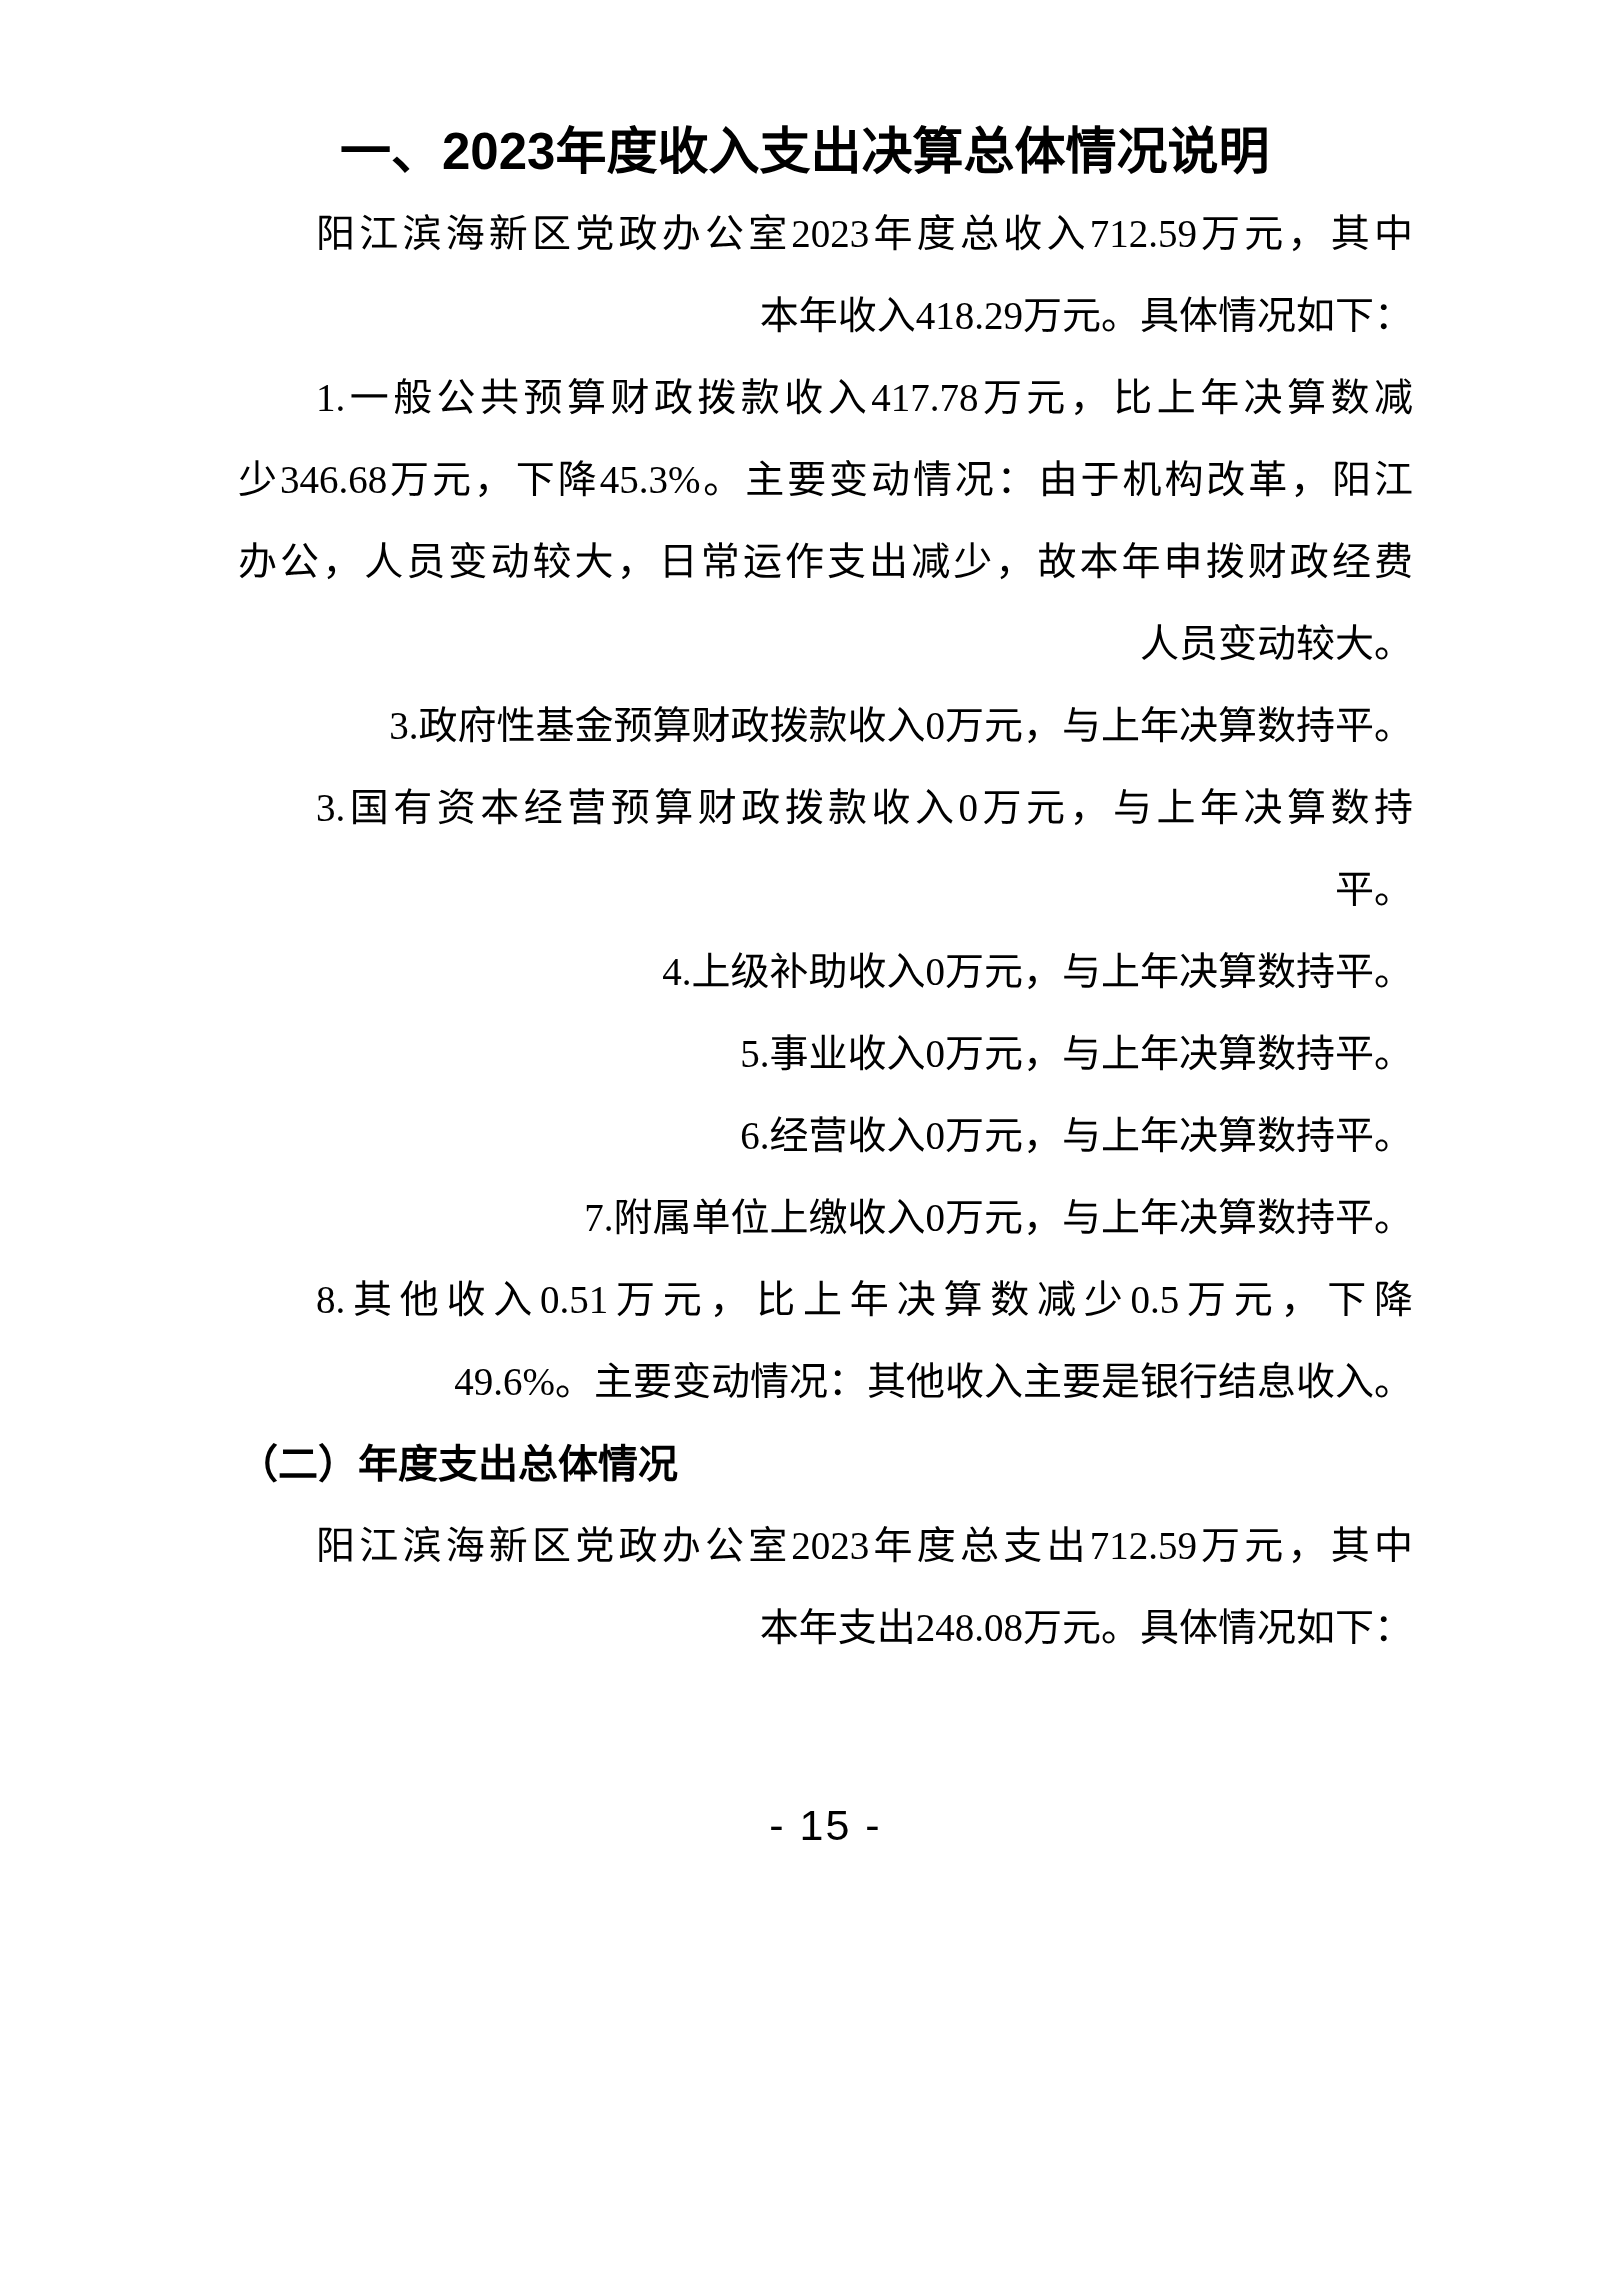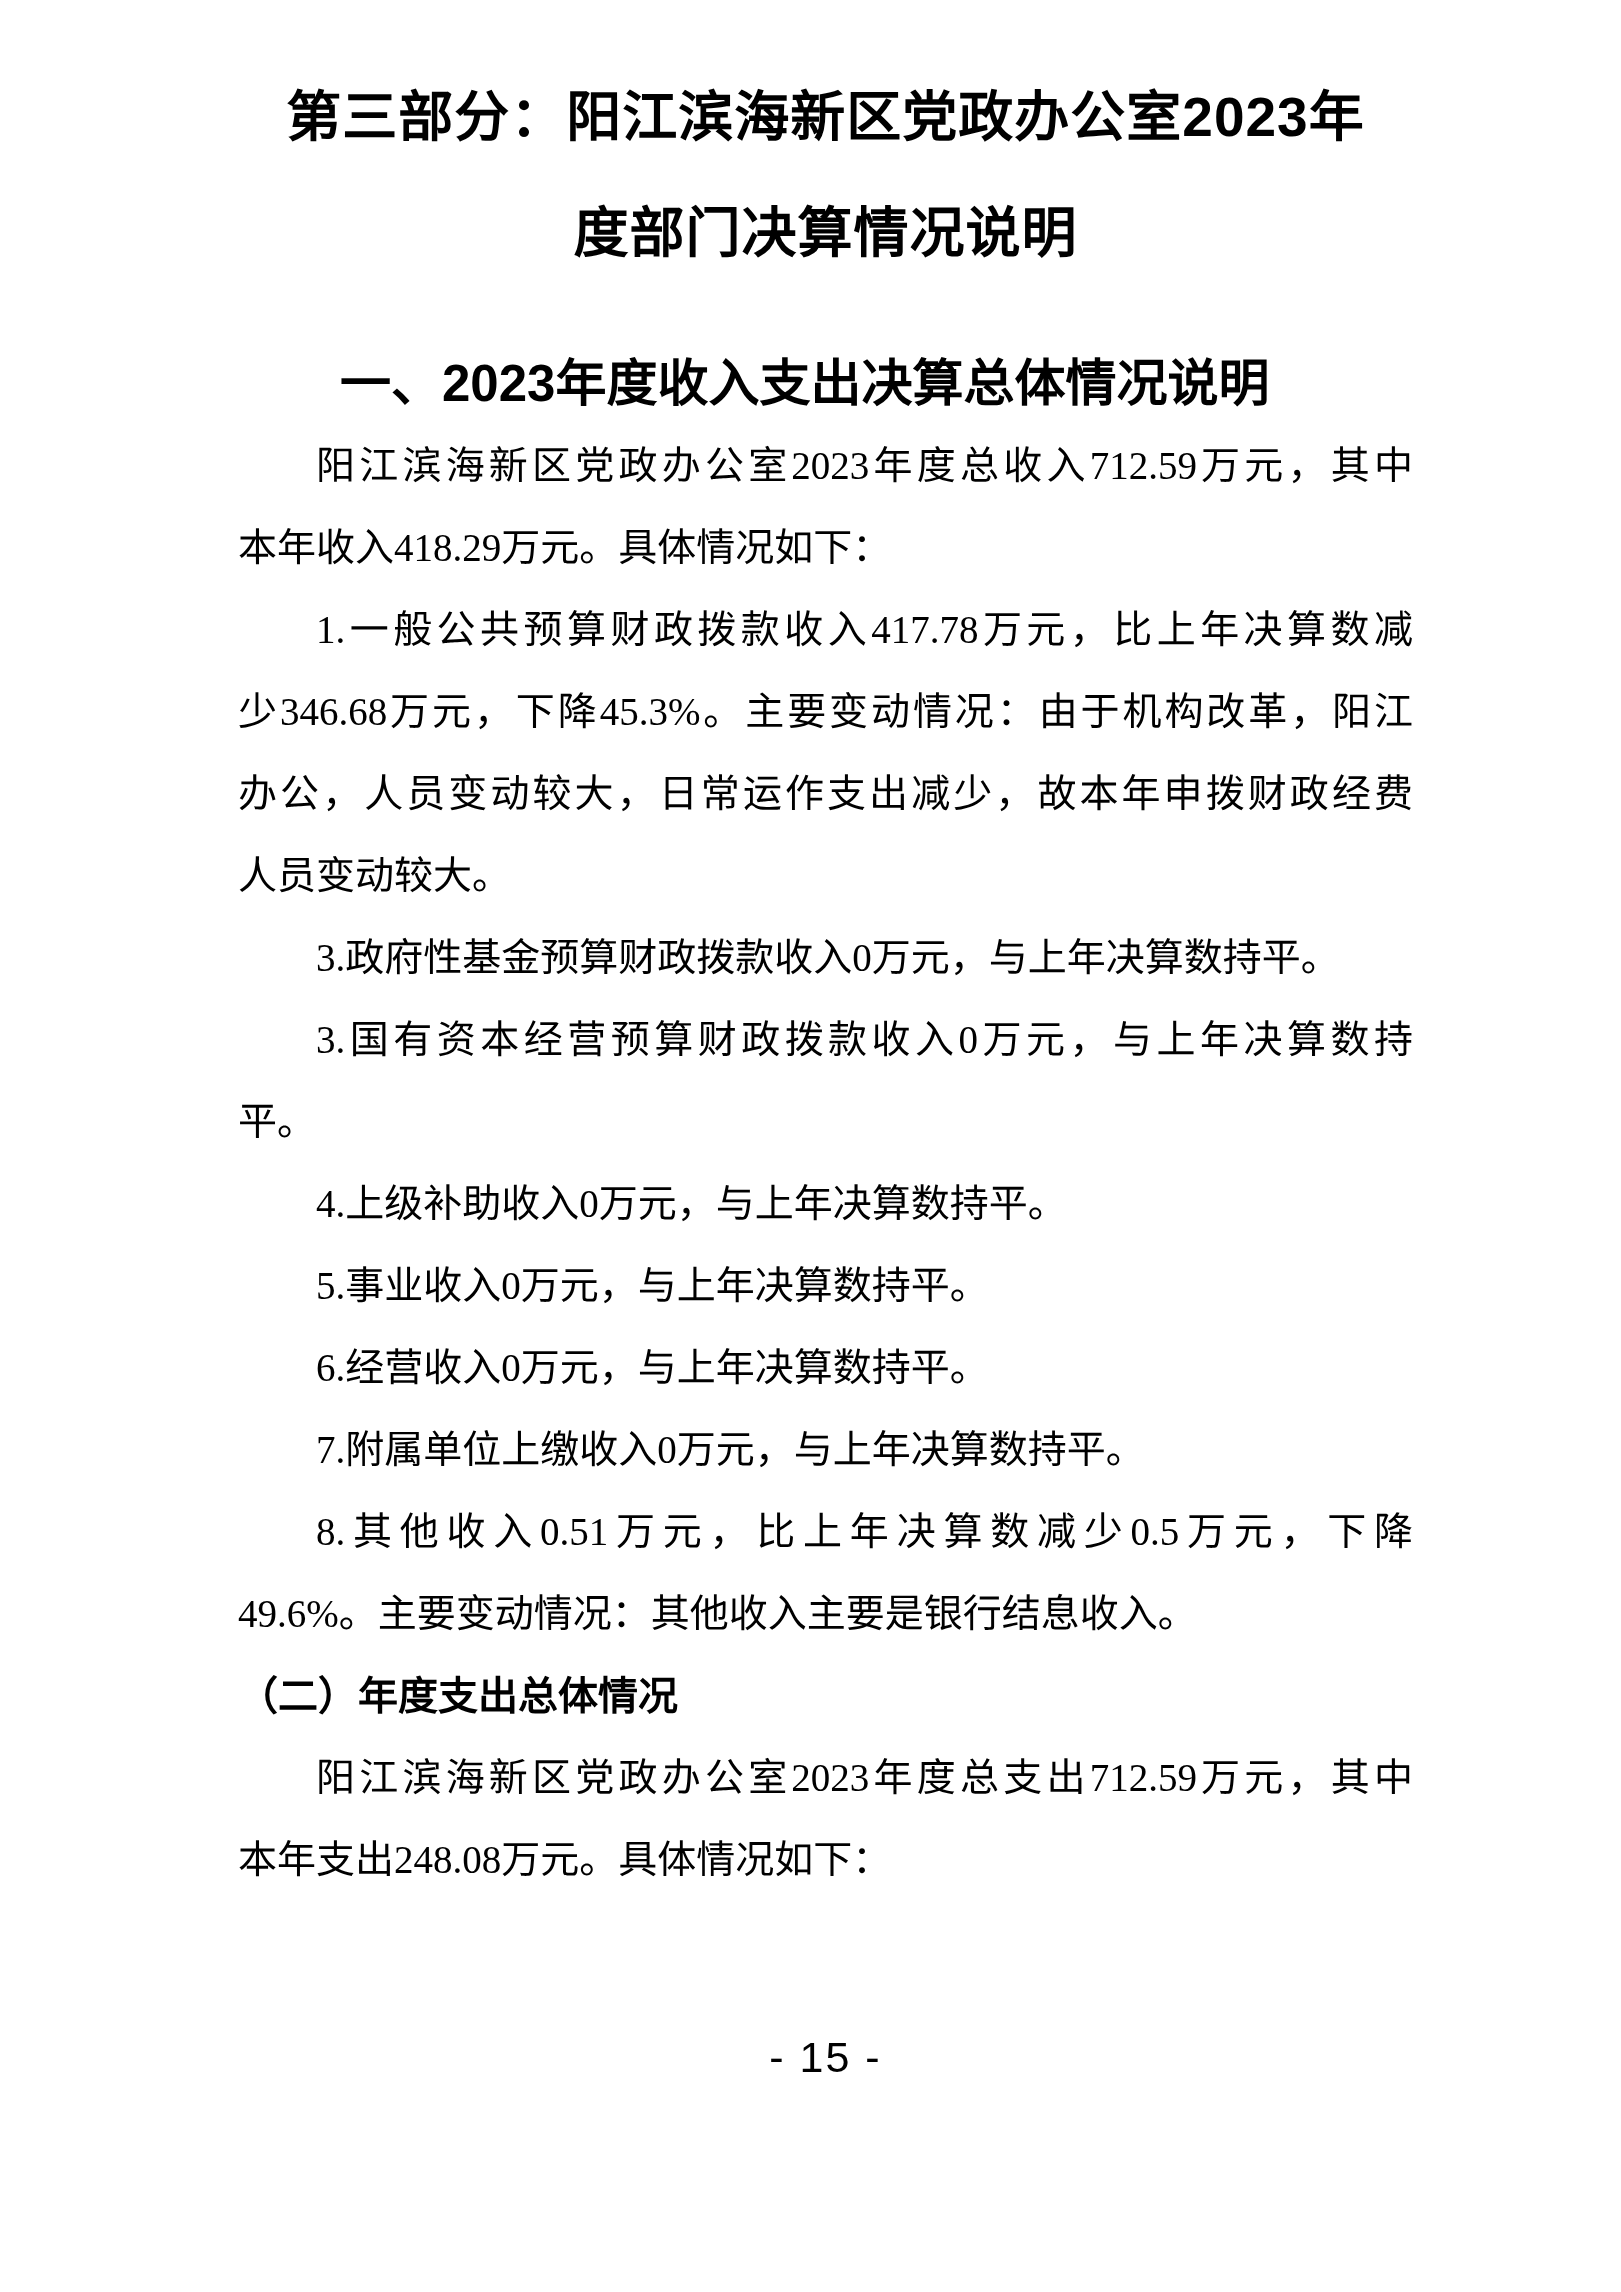--- a/index.html
+++ b/index.html
@@ -26,21 +26,21 @@
     line-height: 116px;
     text-align: center;
     letter-spacing: 1px;
   }
   .blocks {
     margin-top: 52px;
   }
   .line {
     font-size: 39px;
     line-height: 82px;
-    text-align: left;
+    text-align: right;
   }
   .line.indent {
     text-indent: 2em;
   }
   .line.fill {
     text-align: justify;
     text-align-last: justify;
     text-justify: inter-character;
   }
   .heading-1 {
@@ -62,24 +62,20 @@
     font-family: "Liberation Sans", "DejaVu Sans", sans-serif;
     font-size: 43px;
     line-height: 39px;
     letter-spacing: 2px;
   }
 </style>
 </head>
 <body>
 
 <div class="page">
-  <div class="doc-title">
-    <div class="doc-title-line">第三部分：阳江滨海新区党政办公室2023年</div>
-    <div class="doc-title-line">度部门决算情况说明</div>
-  </div>
 
   <div class="blocks" id="blocks">
       <div class="heading-1">一、2023年度收入支出决算总体情况说明</div>
       <div class="paragraph">
         <div class="line indent fill">阳江滨海新区党政办公室2023年度总收入712.59万元，其中</div>
         <div class="line">本年收入418.29万元。具体情况如下：</div>
       </div>
       <div class="paragraph">
         <div class="line indent fill">1.一般公共预算财政拨款收入417.78万元，比上年决算数减</div>
         <div class="line fill">少346.68万元，下降45.3%。主要变动情况：由于机构改革，阳江</div>

